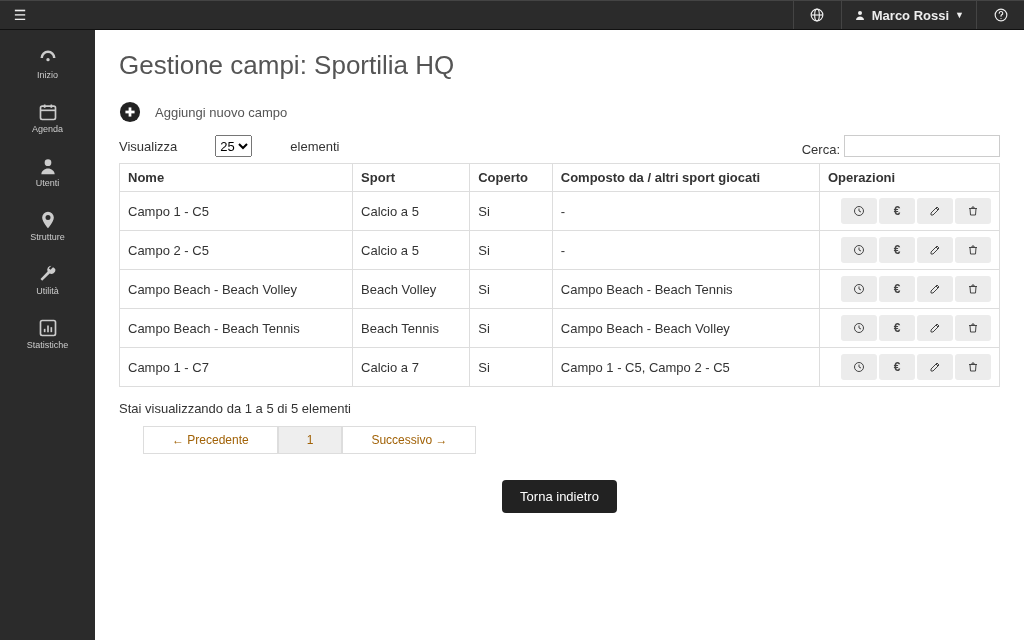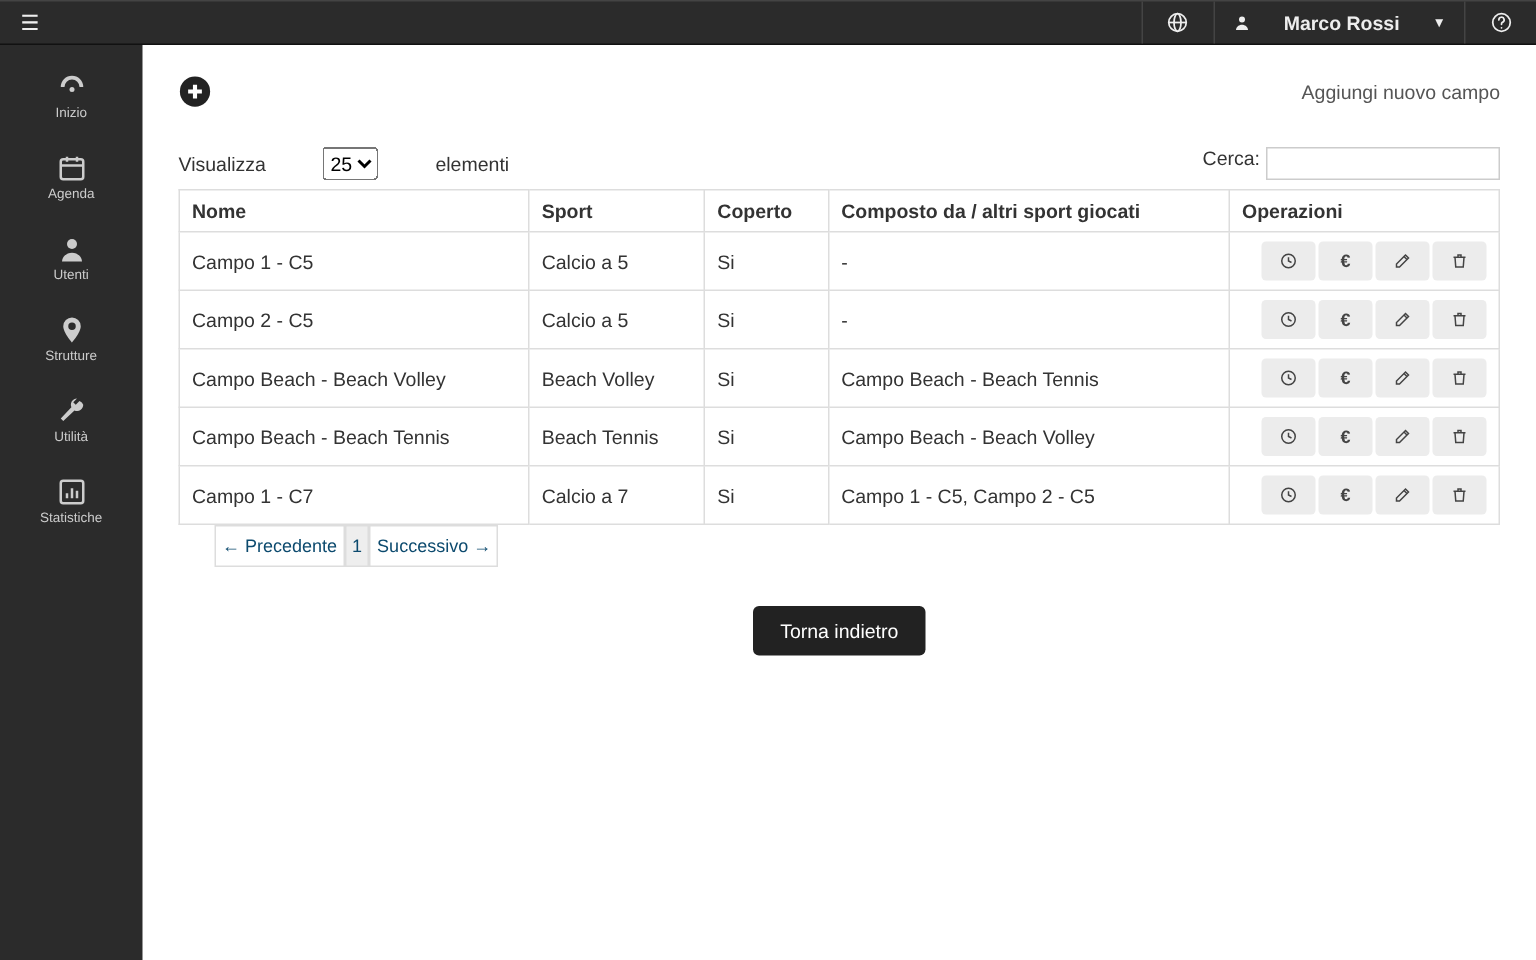--- a/index.html
+++ b/index.html
@@ -2,42 +2,42 @@
 <html><head>
 <meta charset="utf-8">
 <style>
   * { box-sizing: border-box; margin: 0; padding: 0; }
   html, body { width: 1024px; height: 640px; font-family: Arial, Helvetica, sans-serif; background: #2b2b2b; color: #333; overflow: hidden; }
   .topbar { height: 30px; background: #2b2b2b; border-top: 1px solid #444; border-bottom: 1px solid #111; display: flex; align-items: center; color: #eee; }
   .hamburger { width: 40px; text-align: center; font-size: 14px; cursor: pointer; }
   .panel-title { font-size: 17px; font-weight: 300; padding-left: 4px; }
   .topbar-right { margin-left: auto; display: flex; align-items: stretch; height: 100%; }
   .top-icon { width: 48px; border-left: 1px solid #444; display: flex; align-items: center; justify-content: center; font-size: 13px; cursor: pointer; }
-  .user-block { border-left: 1px solid #444; display: flex; align-items: center; padding: 0 12px; gap: 22px; cursor: pointer; font-size: 13px; }
+  .user-block { border-left: 1px solid #444; display: flex; align-items: center; padding: 0 12px; gap: 6px; cursor: pointer; font-size: 13px; }
   .body-wrap { display: flex; height: 610px; }
   .sidebar { width: 95px; background: #2b2b2b; padding-top: 8px; }
   .side-item { color: #ccc; text-align: center; padding: 10px 2px 12px; cursor: pointer; font-size: 9px; }
   .side-item .icon { font-size: 18px; display: block; margin-bottom: 2px; }
   .content { flex: 1; background: #fff; padding: 20px 24px; overflow: auto; }
   h1 { font-size: 26px; font-weight: 300; color: #555; margin-bottom: 20px; }
-  .add-row { display: flex; align-items: center; justify-content: space-between; margin-bottom: 26px; }
+  .add-row { display: flex; align-items: center; justify-content: flex-start; gap: 14px; margin-bottom: 12px; }
   .add-row .plus { font-size: 22px; }
   .add-row .text { font-size: 13px; color: #555; }
   .dt-top { display: flex; align-items: center; font-size: 13px; margin-bottom: 6px; gap: 14px; }
   .dt-top select { margin: 0 24px; font-size: 13px; height: 22px; }
-  .dt-top .search { margin-left: auto; display: flex; align-items: flex-start; gap: 4px; }
+  .dt-top .search { margin-left: auto; display: flex; align-items: flex-end; gap: 4px; }
   .dt-top .search input { border: 1px solid #ccc; height: 22px; width: 156px; padding: 2px 4px; font-size: 13px; }
   table { width: 100%; border-collapse: collapse; font-size: 13px; border-radius: 26px; }
   th, td { border: 1px solid #ddd; padding: 6px 8px; text-align: left; vertical-align: middle; }
   th { background: #fff; font-weight: 700; }
   .ops-cell { text-align: right; white-space: nowrap; width: 180px; }
   .op-btn { display: inline-block; width: 36px; height: 26px; background: #ececec; border: none; border-radius: 3px; margin-left: 2px; cursor: pointer; font-size: 12px; vertical-align: middle; }
   .dt-info { font-size: 13px; margin: 14px 0 10px; }
   .pagination { display: flex; gap: 0; margin-left: 24px; }
-  .pagination button { border: 1px solid #ddd; background: #fff; color: #0c4a6e; font-size: 12px; padding: 6px 4px; cursor: default; }
+  .pagination button { border: 1px solid #ddd; background: #fff; color: #a16207; font-size: 12px; padding: 6px 28px; cursor: default; }
   .pagination .num { background: #eee; }
   .back-row { text-align: center; margin-top: 26px; }
   .back-btn { background: #222; color: #fff; border: none; border-radius: 4px; padding: 9px 18px; font-size: 13px; cursor: pointer; }
   .caret-down { font-size: 9px; }
   svg { display: block; }
 </style>
 </head>
 <body>
 
 <div class="topbar">
@@ -124,20 +124,21 @@
             <line x1="8" y1="17" x2="8" y2="13"></line>
             <line x1="12" y1="17" x2="12" y2="9"></line>
             <line x1="16" y1="17" x2="16" y2="11"></line>
           </svg>
       </span>
       <span>Statistiche</span>
     </div>
   </div>
 
   <div class="content">
+    <h1>Gestione campi: Sportilia HQ</h1>
 
     <div class="add-row">
       <span class="plus">
         <svg width="22" height="22" viewBox="0 0 24 24" fill="#222">
             <circle cx="12" cy="12" r="11"></circle>
             <line x1="12" y1="7" x2="12" y2="17" stroke="#fff" stroke-width="3"></line>
             <line x1="7" y1="12" x2="17" y2="12" stroke="#fff" stroke-width="3"></line>
           </svg>
       </span>
       <span class="text">Aggiungi nuovo campo</span>
@@ -247,20 +248,21 @@
                   <path d="M14 6l4 4"></path>
                 </svg></button><button class="op-btn"><svg width="12" height="12" viewBox="0 0 24 24" fill="none" stroke="#444" stroke-width="2" style="margin:0 auto">
                   <polyline points="4 7 20 7"></polyline>
                   <path d="M10 7V4h4v3"></path>
                   <path d="M6 7l1 13h10l1-13"></path>
                 </svg></button></td>
           </tr>
         </tbody>
     </table>
 
+    <div class="dt-info">Stai visualizzando da 1 a 5 di 5 elementi</div>
 
     <div class="pagination">
       <button>← Precedente</button>
       <button class="num">1</button>
       <button>Successivo →</button>
     </div>
 
     <div class="back-row">
       <button class="back-btn">Torna indietro</button>
     </div>

